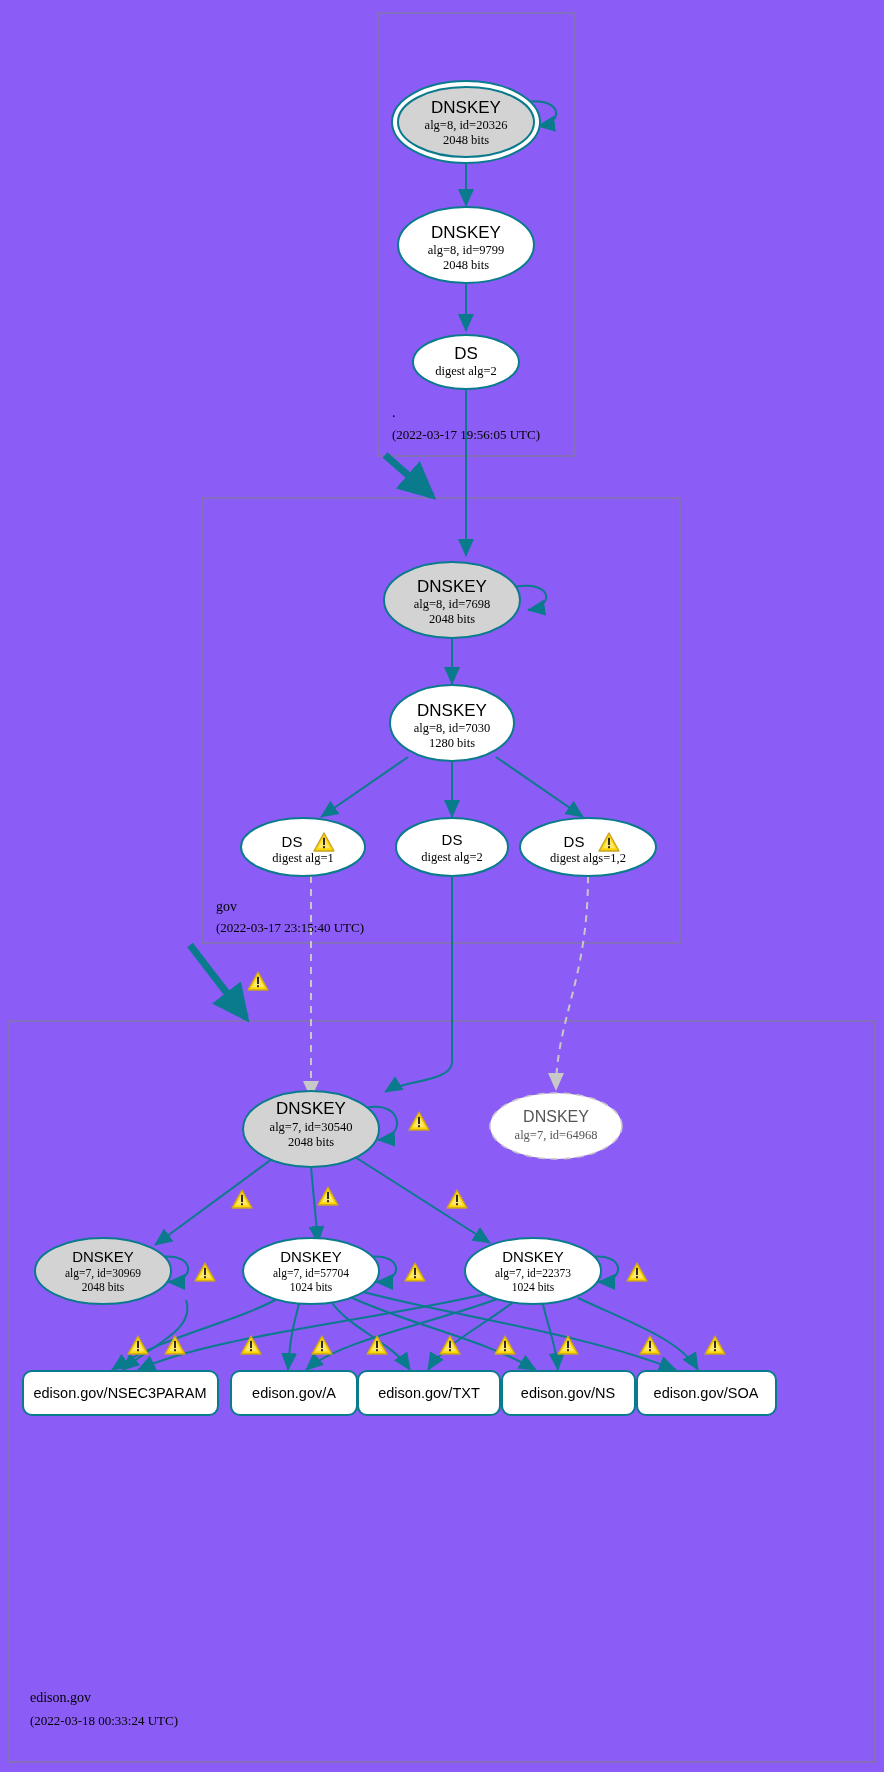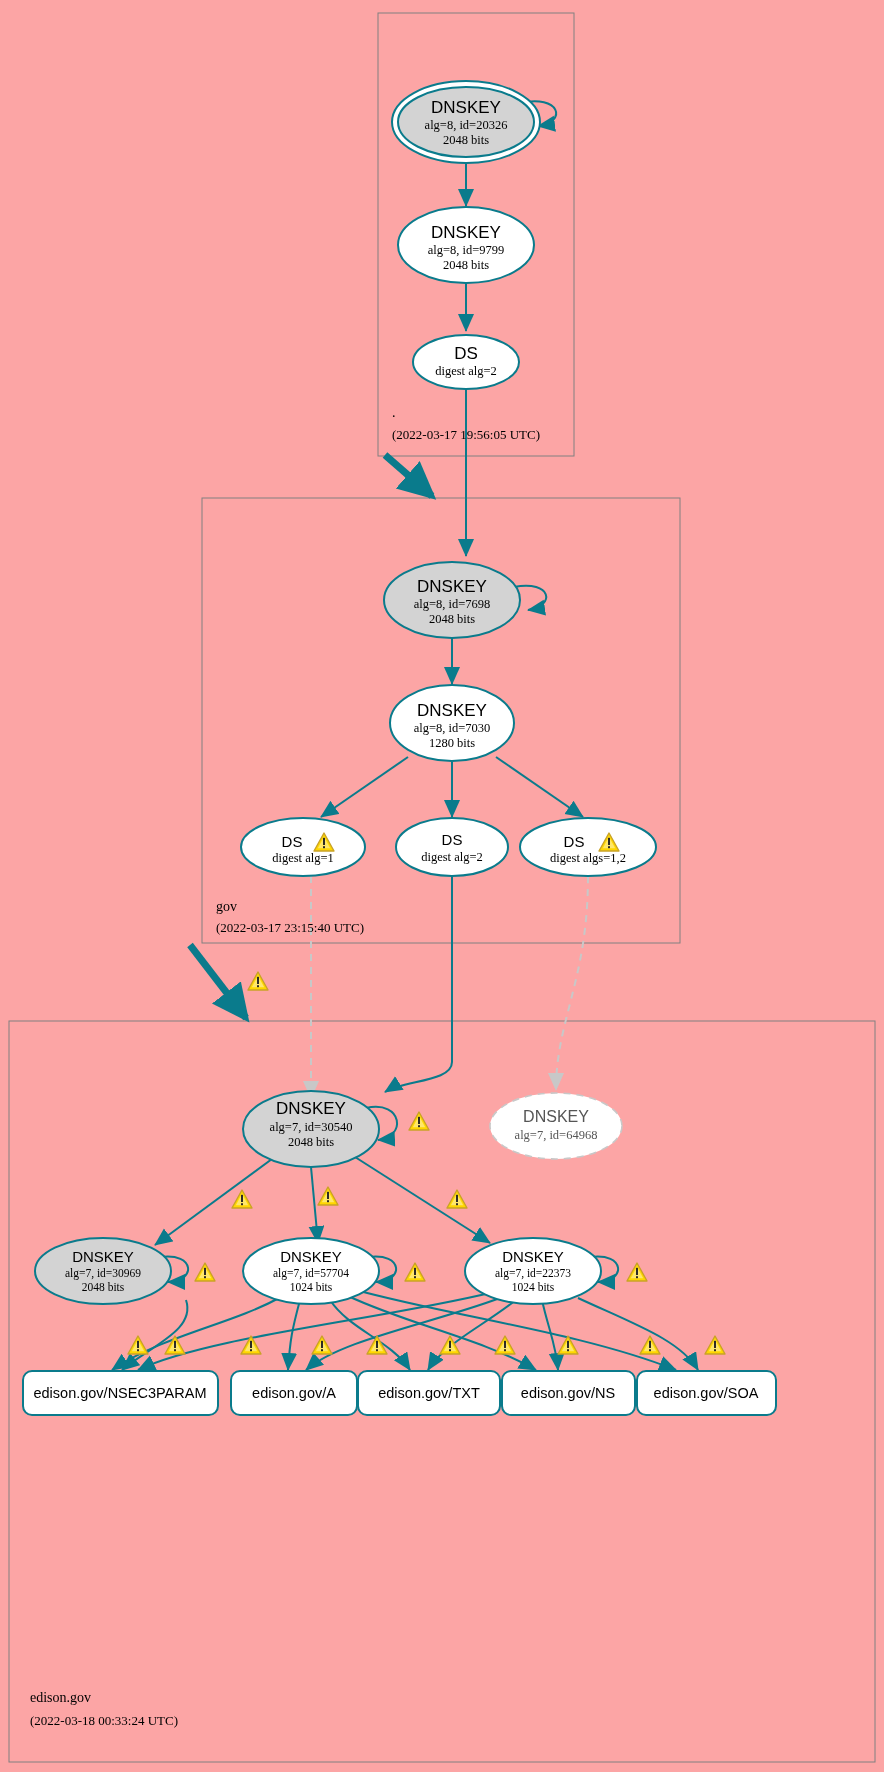--- a/index.html
+++ b/index.html
@@ -1,17 +1,17 @@
 <!DOCTYPE html>
 <html><head>
 <meta charset="utf-8">
 <style>
   html,body{margin:0;padding:0;background:#ffffff;}
   body{width:884px;height:1772px;font-family:"Liberation Sans",sans-serif;}
-  #stage{position:relative;width:884px;height:1772px;overflow:hidden;background:#fca5a5;}
+  #stage{position:relative;width:884px;height:1772px;overflow:hidden;background:#8b5cf6;}
   svg{display:block;}
   .zone-box{fill:none;stroke:#808080;stroke-width:1;}
   .node-ell{stroke:#0a7b8c;stroke-width:2;}
   .node-ell.filled{fill:#d3d3d3;}
   .node-ell.plain{fill:#ffffff;}
   .node-ell.ghost{fill:#ffffff;stroke:#c8c8c8;stroke-width:1.6;stroke-dasharray:7 6;}
   .edge{stroke:#0a7b8c;stroke-width:2;fill:none;}
   .edge-thick{stroke:#0a7b8c;stroke-width:7;fill:none;}
   .edge-ghost{stroke:#c8c8c8;stroke-width:2;fill:none;stroke-dasharray:7 6;}
   .rrbox{fill:#ffffff;stroke:#0a7b8c;stroke-width:2;}

